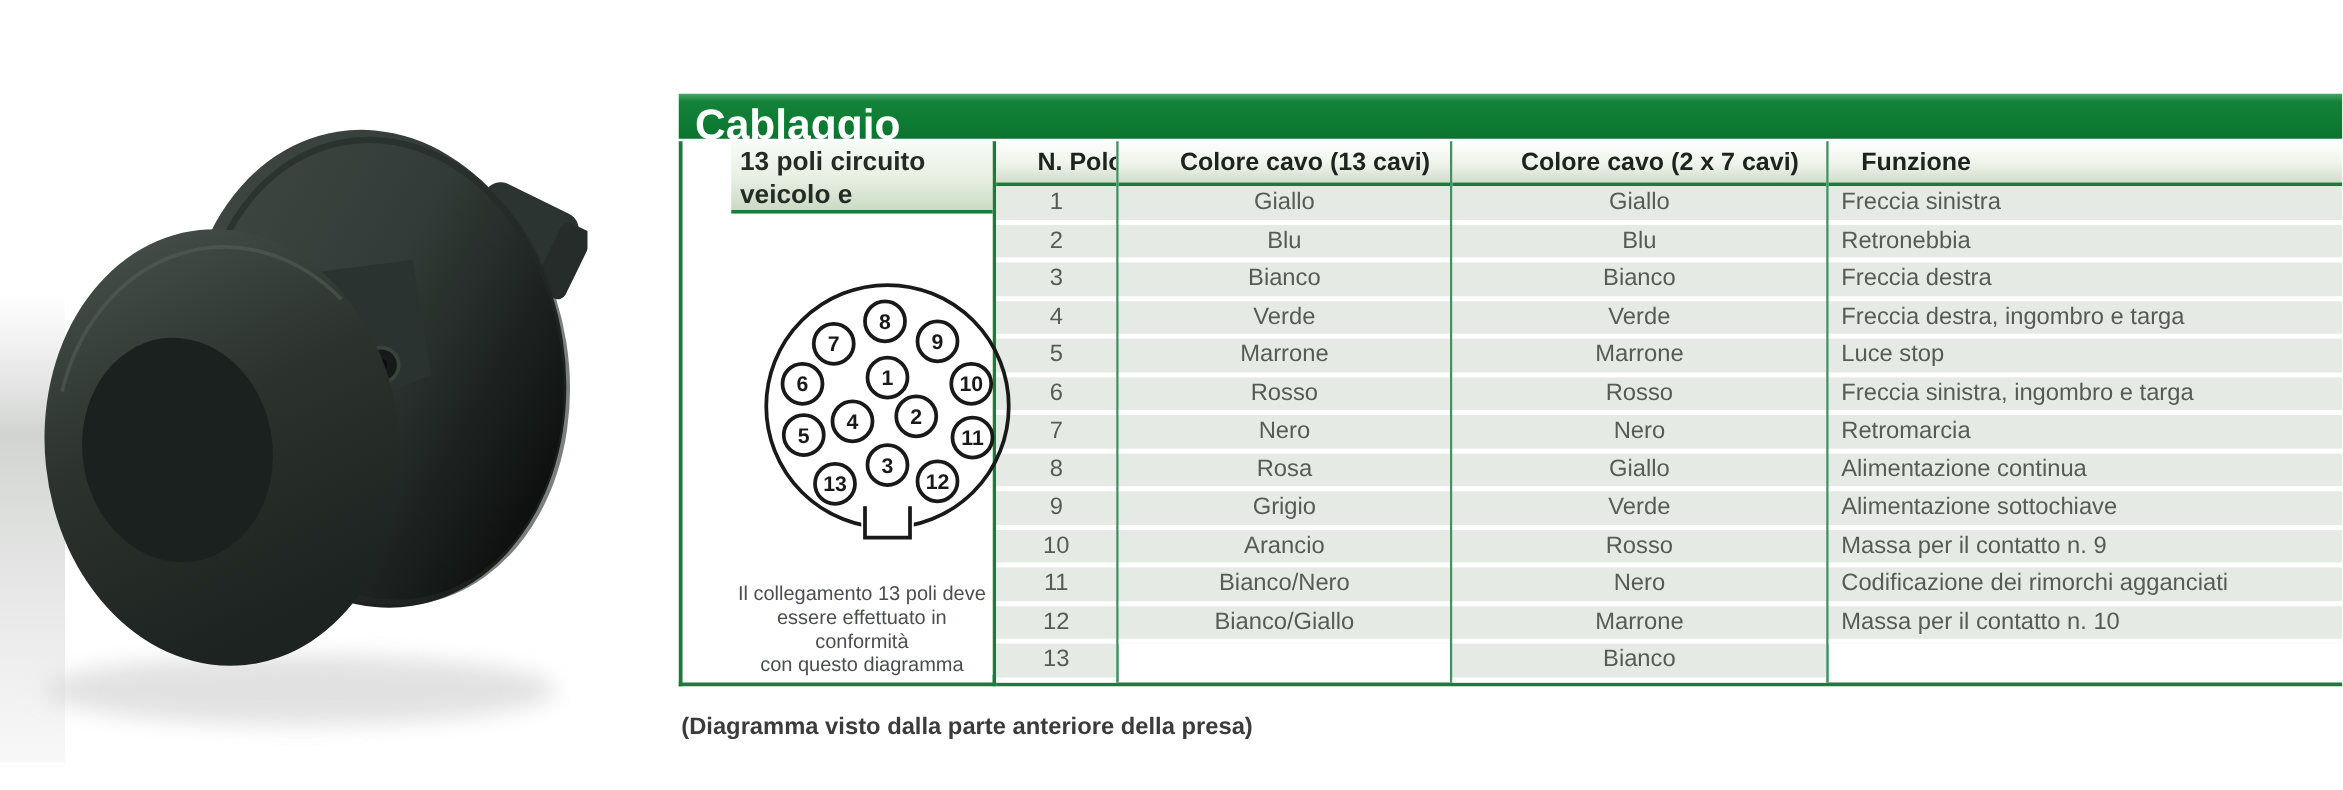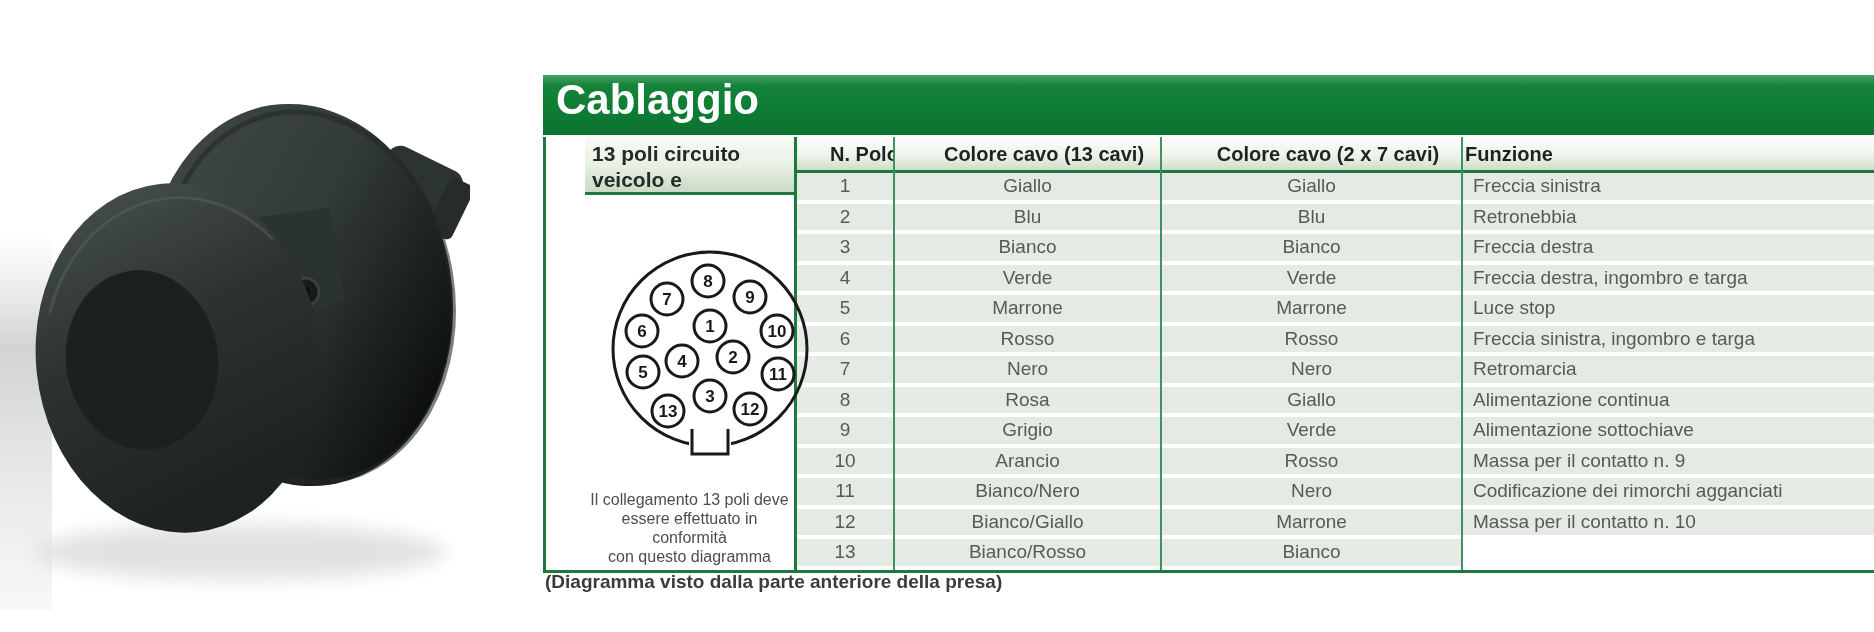--- a/index.html
+++ b/index.html
@@ -6,22 +6,22 @@
   *{box-sizing:border-box;}
   .stage{
     position:relative;width:1874px;height:632px;background:#ffffff;overflow:hidden;
     font-family:"Liberation Sans","DejaVu Sans",sans-serif;
   }
   
   .photo{position:absolute;left:0;top:60px;width:470px;height:560px;}
   
   .panel{position:absolute;left:543px;top:75px;width:1331px;}
   .title-bar{
-    height:60px;background:linear-gradient(180deg,#45a367 0%,#15823a 18%,#0e7c33 60%,#0c7330 100%);
-    color:#ffffff;font-size:42px;font-weight:bold;line-height:50px;padding-left:13px;
+    height:36px;background:linear-gradient(180deg,#45a367 0%,#15823a 18%,#0e7c33 60%,#0c7330 100%);
+    color:#ffffff;font-size:34px;font-weight:bold;line-height:50px;padding-left:13px;
     margin-bottom:2px;
   }
   .panel-body{display:flex;width:100%;}
   
   .left-col{
     width:254px;flex:0 0 254px;border:3px solid #1c7a3c;border-top:none;background:#ffffff;padding-left:39px;
   }
   .left-header{
     height:58px;background:linear-gradient(180deg,#f8fbf6 0%,#e7efe2 55%,#c9dac4 100%);
     border-bottom:3px solid #1c7a3c;color:#242b25;font-weight:bold;font-size:21px;
@@ -42,21 +42,21 @@
   
   .tbl{flex:1 1 auto;display:grid;grid-template-columns:96px 267px 301px 1fr;
        border-bottom:3px solid #1c7a3c;}
   .col{display:block;}
   .col + .col{border-left:2px solid #3d9260;}
   .hcell{
     height:36px;background:linear-gradient(180deg,#fefefd 0%,#eef3ea 55%,#d0ddcb 100%);
     border-bottom:3px solid #1c7a3c;color:#1d241f;font-weight:bold;font-size:20px;
     line-height:34px;text-align:center;white-space:nowrap;overflow:hidden;padding-left:33px;
   }
-  .hcell.left{text-align:left;padding-left:2px;}
+  .hcell.left{text-align:left;padding-left:26px;}
   .cell{
     height:30.5px;background:#e5ebe4;border-bottom:4px solid #ffffff;
     color:#565b57;font-size:19px;line-height:26px;text-align:center;
     white-space:nowrap;overflow:hidden;
   }
   .cell.left{text-align:left;padding-left:10px;}
   
   .caption{
     position:absolute;left:545px;top:571px;color:#3b3b3b;font-size:19px;font-weight:700;
   }
@@ -198,21 +198,20 @@
             <div class="cell">Bianco</div>
             <div class="cell">Verde</div>
             <div class="cell">Marrone</div>
             <div class="cell">Rosso</div>
             <div class="cell">Nero</div>
             <div class="cell">Rosa</div>
             <div class="cell">Grigio</div>
             <div class="cell">Arancio</div>
             <div class="cell">Bianco/Nero</div>
             <div class="cell">Bianco/Giallo</div>
-            <div class="cell">Bianco/Rosso</div>
           </div>
         <div class="col">
           <div class="hcell">Colore cavo (2 x 7 cavi)</div>
         <div class="cell">Giallo</div>
             <div class="cell">Blu</div>
             <div class="cell">Bianco</div>
             <div class="cell">Verde</div>
             <div class="cell">Marrone</div>
             <div class="cell">Rosso</div>
             <div class="cell">Nero</div>

